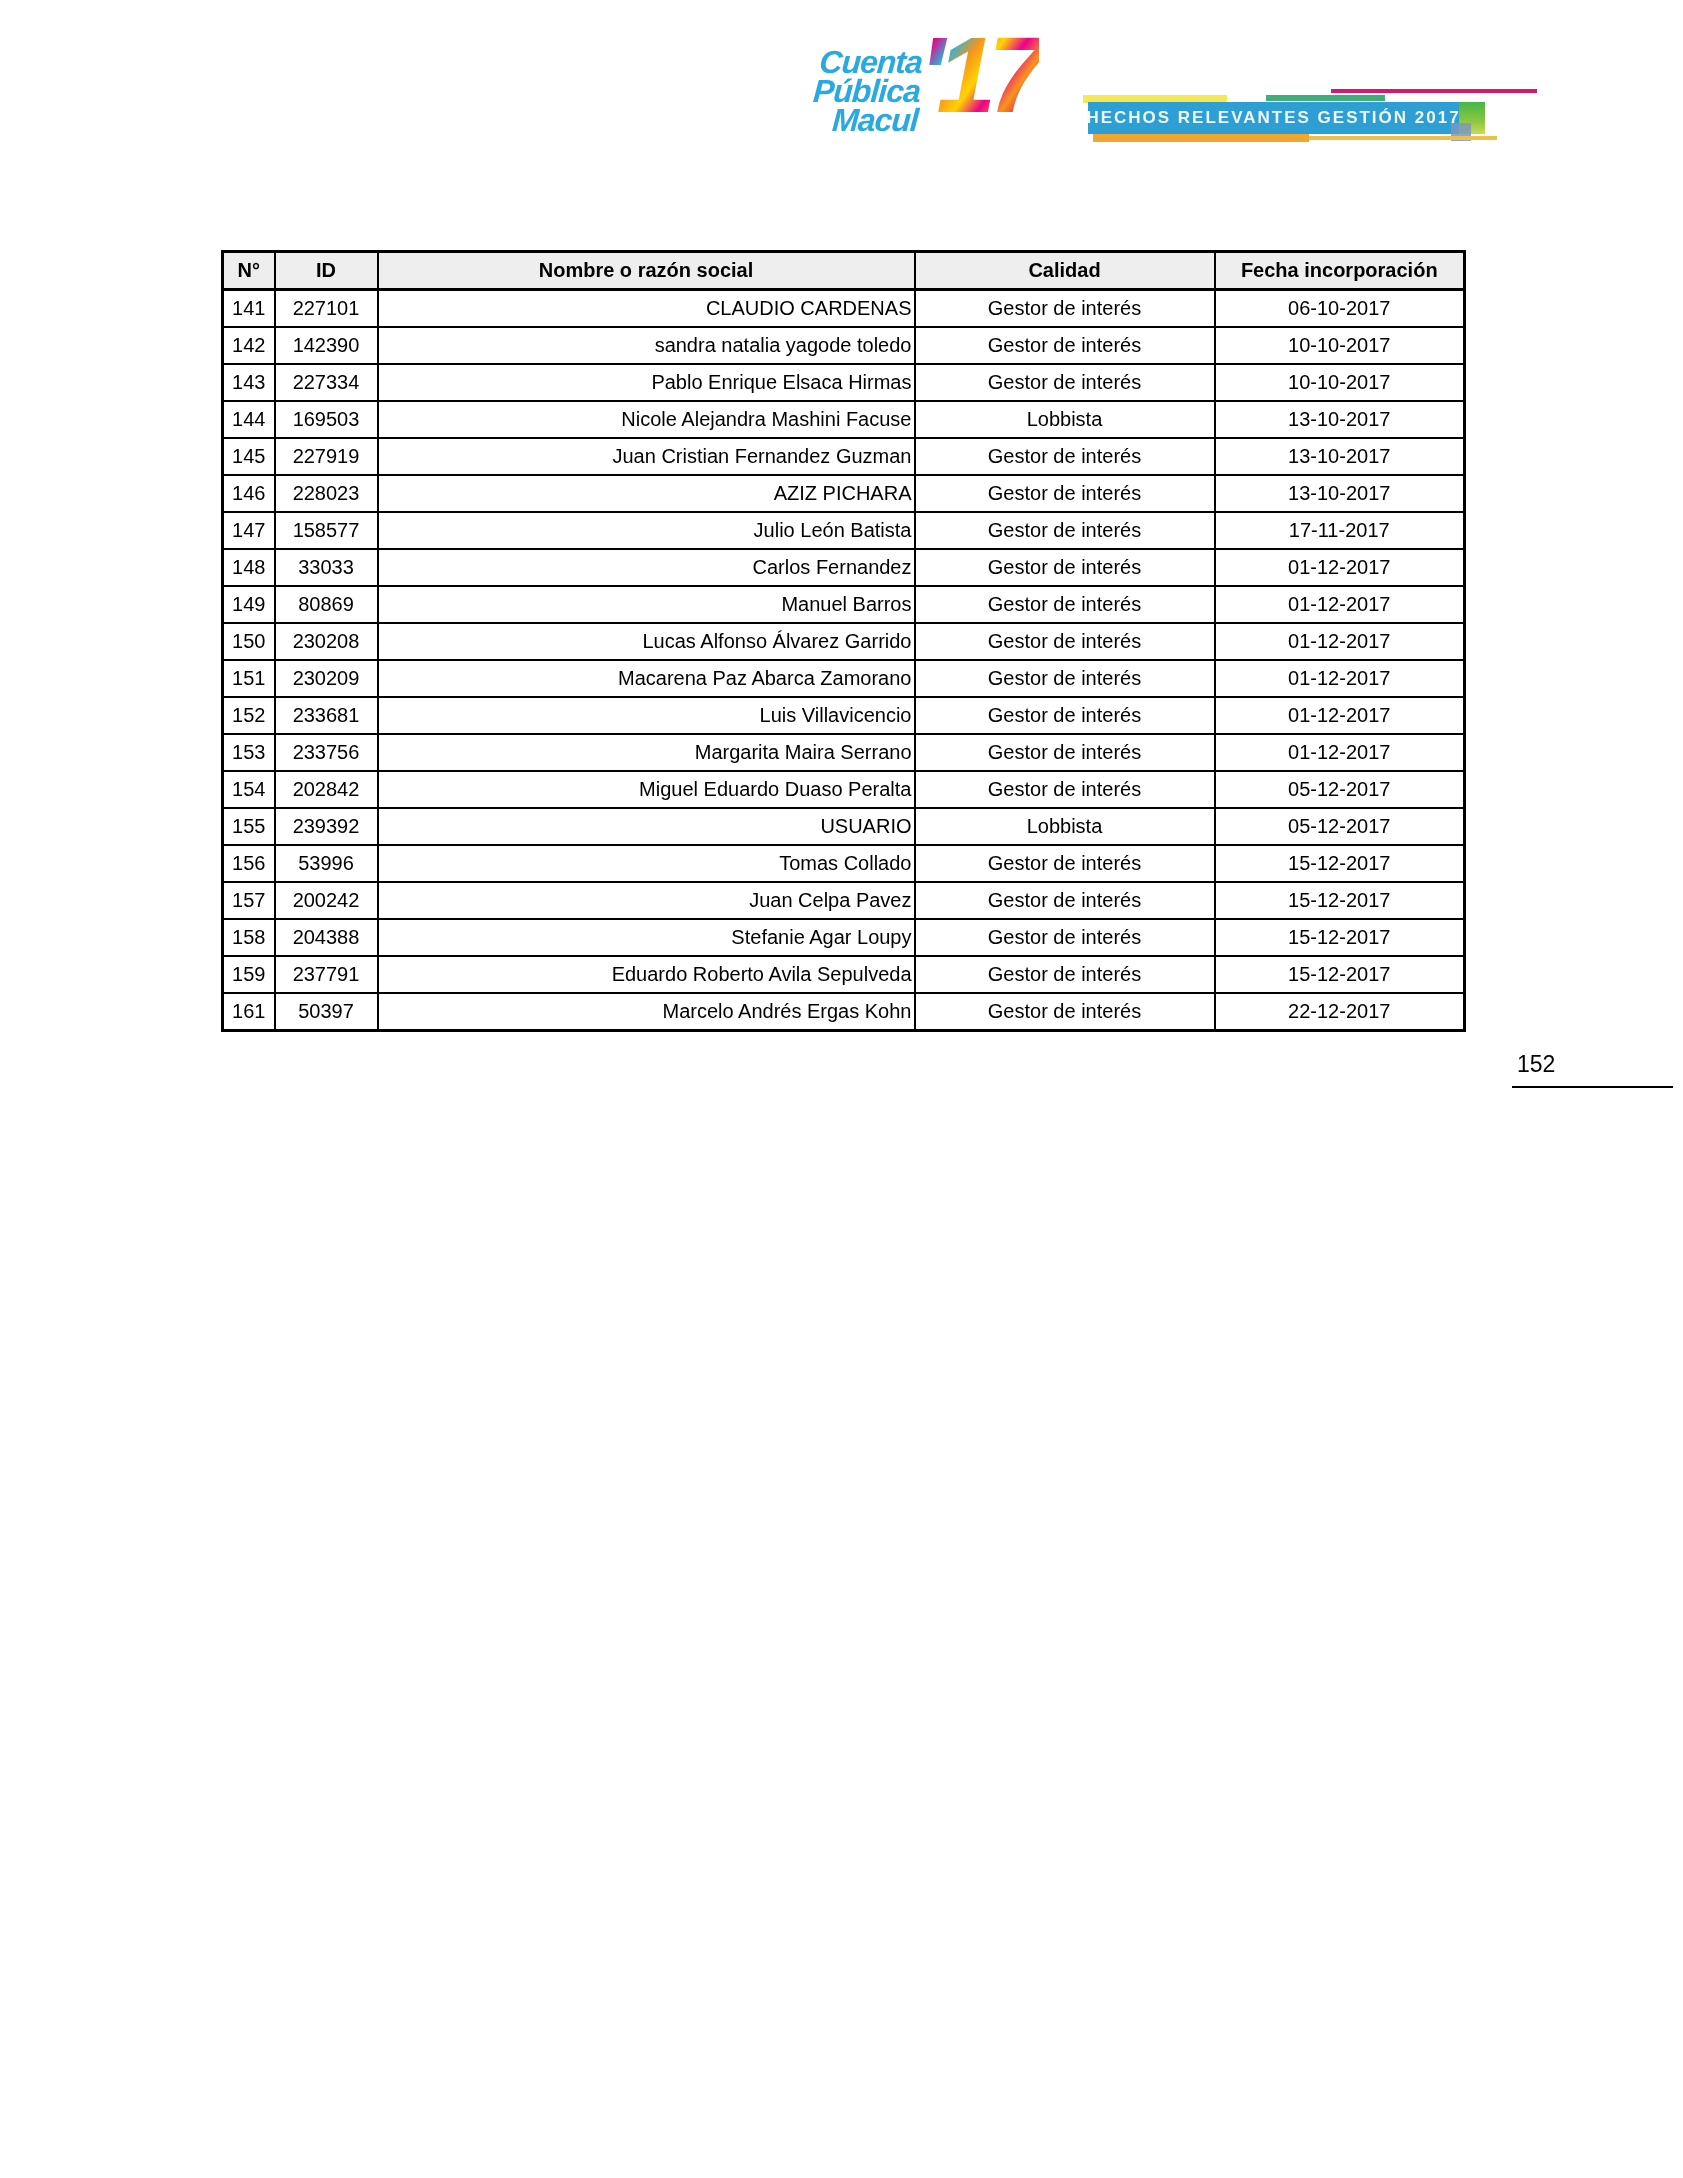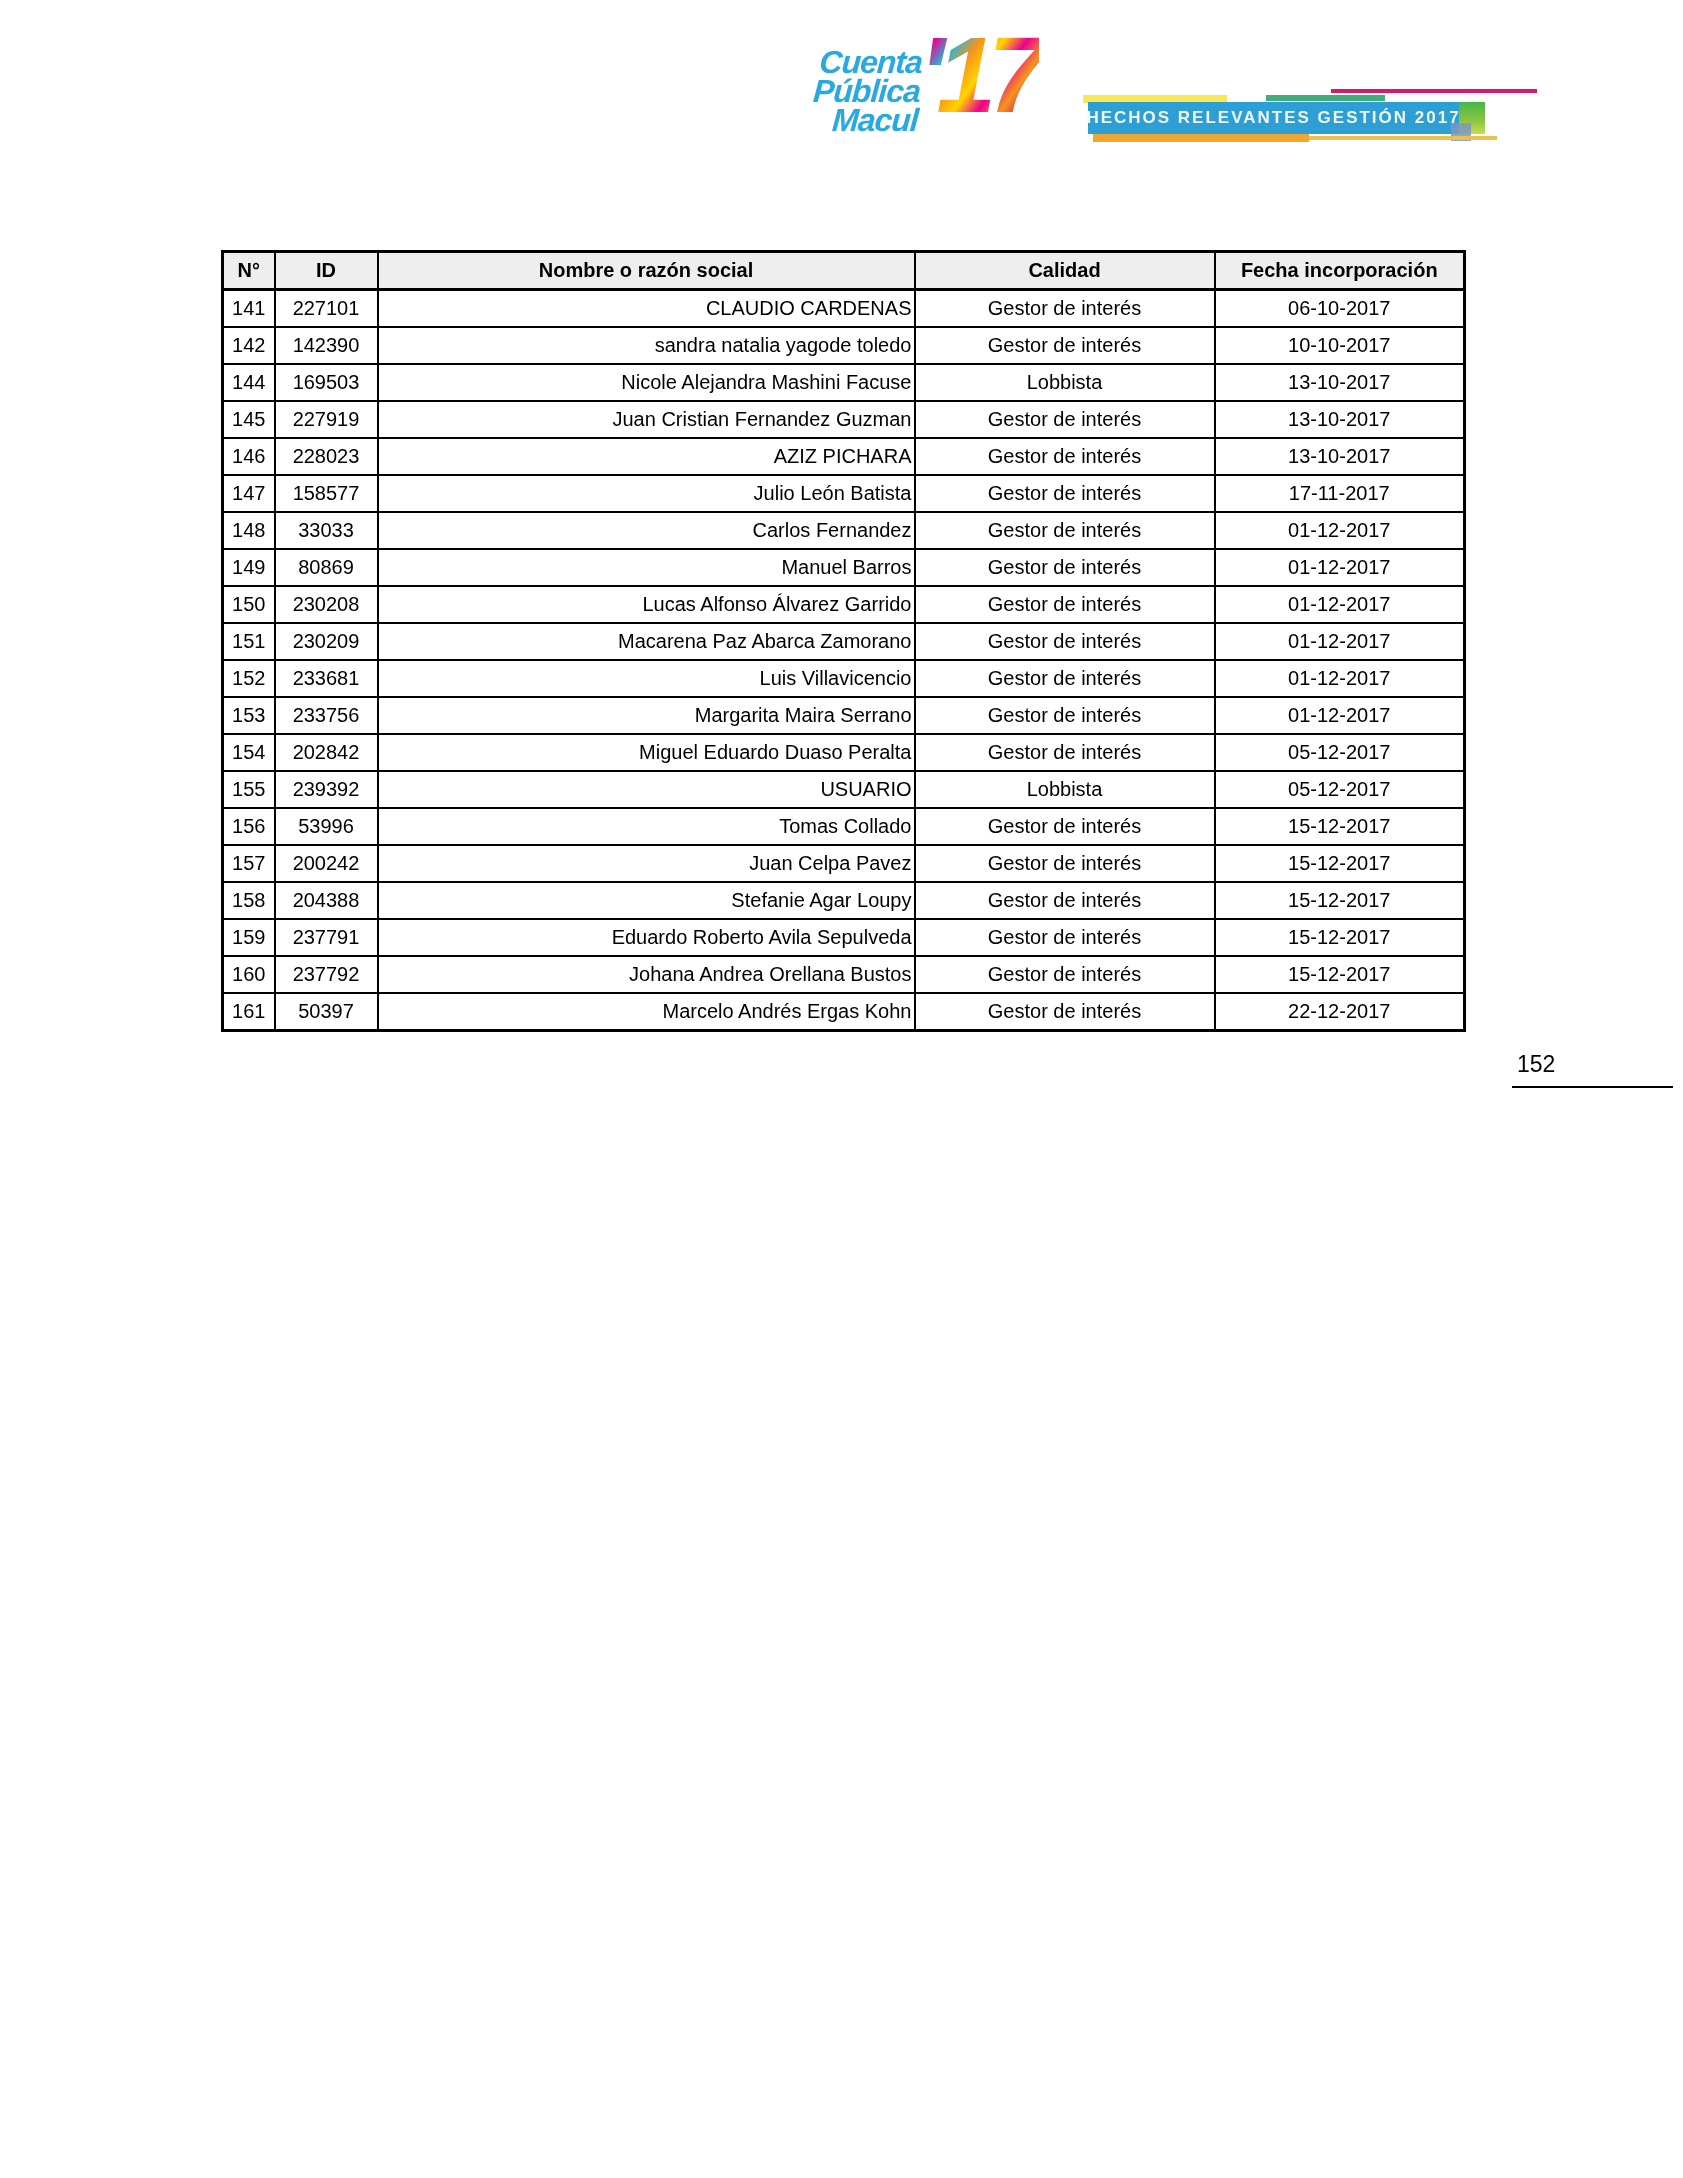--- a/index.html
+++ b/index.html
@@ -139,20 +139,27 @@
           <td class="cell-fecha">06-10-2017</td>
         </tr>
         <tr>
           <td class="cell-n">142</td>
           <td class="cell-id">142390</td>
           <td class="cell-nombre">sandra natalia yagode toledo</td>
           <td class="cell-calidad">Gestor de interés</td>
           <td class="cell-fecha">10-10-2017</td>
         </tr>
         <tr>
+          <td class="cell-n">143</td>
+          <td class="cell-id">227334</td>
+          <td class="cell-nombre">Pablo Enrique Elsaca Hirmas</td>
+          <td class="cell-calidad">Gestor de interés</td>
+          <td class="cell-fecha">10-10-2017</td>
+        </tr>
+        <tr>
           <td class="cell-n">144</td>
           <td class="cell-id">169503</td>
           <td class="cell-nombre">Nicole Alejandra Mashini Facuse</td>
           <td class="cell-calidad">Lobbista</td>
           <td class="cell-fecha">13-10-2017</td>
         </tr>
         <tr>
           <td class="cell-n">145</td>
           <td class="cell-id">227919</td>
           <td class="cell-nombre">Juan Cristian Fernandez Guzman</td>
@@ -251,27 +258,20 @@
           <td class="cell-fecha">15-12-2017</td>
         </tr>
         <tr>
           <td class="cell-n">159</td>
           <td class="cell-id">237791</td>
           <td class="cell-nombre">Eduardo Roberto Avila Sepulveda</td>
           <td class="cell-calidad">Gestor de interés</td>
           <td class="cell-fecha">15-12-2017</td>
         </tr>
         <tr>
-          <td class="cell-n">160</td>
-          <td class="cell-id">237792</td>
-          <td class="cell-nombre">Johana Andrea Orellana Bustos</td>
-          <td class="cell-calidad">Gestor de interés</td>
-          <td class="cell-fecha">15-12-2017</td>
-        </tr>
-        <tr>
           <td class="cell-n">161</td>
           <td class="cell-id">50397</td>
           <td class="cell-nombre">Marcelo Andrés Ergas Kohn</td>
           <td class="cell-calidad">Gestor de interés</td>
           <td class="cell-fecha">22-12-2017</td>
         </tr>
       </tbody>
   </table>
 
   <div class="page-number">152</div>

